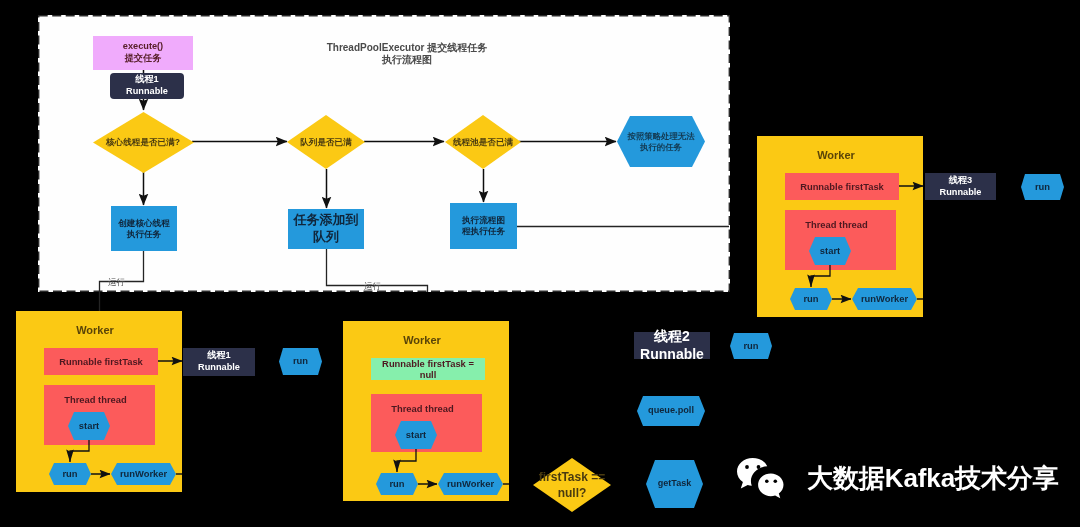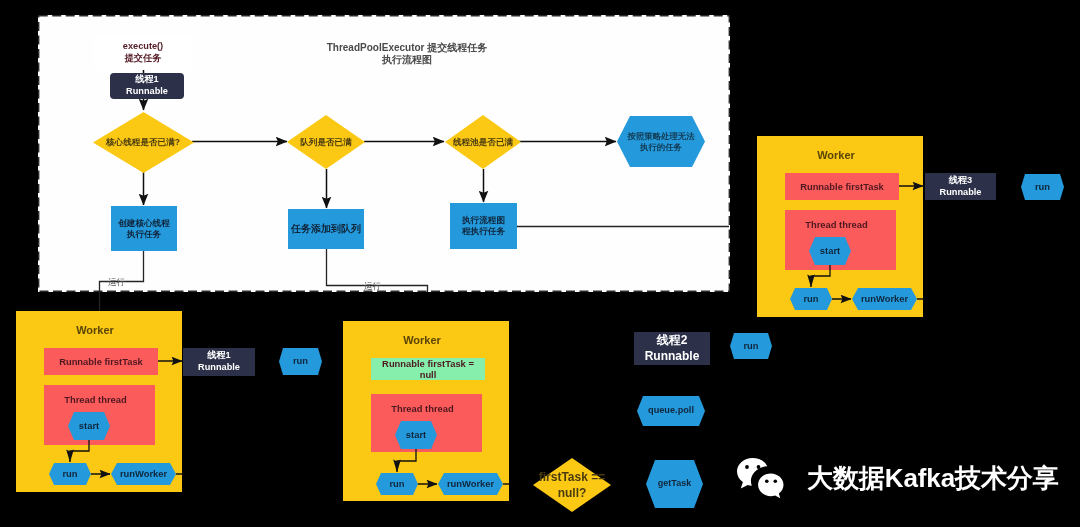--- a/index.html
+++ b/index.html
@@ -52,21 +52,21 @@
       <line x1="519" y1="141.5" x2="616" y2="141.5" stroke="#0d0d0d" stroke-width="1.5" marker-end="url(#ah)"></line>
       <line x1="143.5" y1="171" x2="143.5" y2="205" stroke="#0d0d0d" stroke-width="1.5" marker-end="url(#ah)"></line>
       <line x1="326.5" y1="169" x2="326.5" y2="208" stroke="#0d0d0d" stroke-width="1.5" marker-end="url(#ah)"></line>
       <line x1="483.5" y1="169" x2="483.5" y2="202" stroke="#0d0d0d" stroke-width="1.5" marker-end="url(#ah)"></line>
       <path d="M143.5,251 L143.5,281.5 L99.5,281.5 L99.5,312" fill="none" stroke="#242424" stroke-width="1.3"></path>
       <path d="M326.5,249 L326.5,285.5 L427.5,285.5 L427.5,292" fill="none" stroke="#242424" stroke-width="1.3"></path>
       <path d="M517,226.5 L729,226.5" fill="none" stroke="#242424" stroke-width="1.3"></path>
     </svg>
 <div class="elabel" style="left:108px;top:277px;width:28px;">运行</div>
 <div class="elabel" style="left:364px;top:281px;width:28px;">运行</div>
-<div class="node" style="left:93px;top:36px;width:100px;height:34px;background:#ffffff;color:#58202A;font-size:9.2px;line-height:1.28;padding:0 0px;">
+<div class="node" style="left:93px;top:36px;width:100px;height:34px;background:#f0abfc;color:#58202A;font-size:9.2px;line-height:1.28;padding:0 0px;">
       <div><span>execute()</span><br><span>提交任务</span></div>
     </div>
 <div class="node rrect" style="left:110px;top:73px;width:74px;height:26px;background:#2C3049;color:#FFFFFF;font-size:9.2px;line-height:1.26;padding:0 0px;">
       <div><span>线程1</span><br><span>Runnable</span></div>
     </div>
 <div class="svgnode" style="left:92.5px;top:111.5px;width:101px;height:61px;"><svg width="101" height="61" viewBox="0 0 101 61">
         <polygon points="50.5,0 101,30.5 50.5,61 0,30.5" fill="#FBC914"></polygon>
       </svg><div class="lbl" style="color:#4A3B10;font-size:8.6px;line-height:1.25;">
         <div style="width:99px"><span>核心线程是否已满?</span></div>
       </div></div>
@@ -81,21 +81,21 @@
         <div style="width:78px"><span>队列是否已满</span></div>
       </div></div>
 <div class="svgnode" style="left:617px;top:116px;width:88px;height:51px;"><svg width="88" height="51" viewBox="0 0 88 51">
         <polygon points="13,0 75,0 88,25.5 75,51 13,51 0,25.5" fill="#2499DC"></polygon>
       </svg><div class="lbl" style="color:#133A52;font-size:8.4px;line-height:1.3;">
         <div><span>按照策略处理无法</span><br><span>执行的任务</span></div>
       </div></div>
 <div class="node" style="left:111px;top:206px;width:66px;height:45px;background:#2499DC;color:#10263B;font-size:8.6px;line-height:1.28;padding:0 0px;">
       <div><span>创建核心线程</span><br><span>执行任务</span></div>
     </div>
-<div class="node" style="left:288px;top:209px;width:76px;height:40px;background:#2499DC;color:#10263B;font-size:10px;line-height:1.28;padding:0 0px;">
+<div class="node" style="left:288px;top:209px;width:76px;height:40px;background:#2499DC;color:#10263B;font-size:13px;line-height:1.28;padding:0 0px;">
       <div><span>任务添加到队列</span></div>
     </div>
 <div class="node" style="left:450px;top:203px;width:67px;height:46px;background:#2499DC;color:#10263B;font-size:8.6px;line-height:1.28;padding:0 0px;">
       <div><span>执行流程图</span><br><span>程执行任务</span></div>
     </div>
 <div class="worker" style="left:16px;top:311px;width:166px;height:181px;background:#FBC914;"></div>
 <div class="worker-title" style="left:12px;top:324px;width:166px;color:#5A4408;">Worker</div>
 <div class="node" style="left:44px;top:348px;width:114px;height:27px;background:#FC5B5B;color:#4D1820;font-size:9.4px;line-height:1.22;padding:0 2px;">
       <div><span>Runnable firstTask</span></div>
     </div>
@@ -185,21 +185,21 @@
       <line x1="917" y1="299.0" x2="923" y2="299.0" stroke="#141414" stroke-width="1.5"></line>
     </svg>
 <div class="node" style="left:183px;top:348px;width:72px;height:28px;background:#2C3049;color:#FFFFFF;font-size:9.2px;line-height:1.26;padding:0 0px;">
       <div><span>线程1</span><br><span>Runnable</span></div>
     </div>
 <div class="svgnode" style="left:279px;top:348px;width:43px;height:27px;"><svg width="43" height="27" viewBox="0 0 43 27">
         <polygon points="4,0 39,0 43,13.5 39,27 4,27 0,13.5" fill="#2499DC"></polygon>
       </svg><div class="lbl" style="color:#10263B;font-size:9.4px;line-height:1.3;">
         <div><span>run</span></div>
       </div></div>
-<div class="node" style="left:634px;top:332px;width:76px;height:33px;background:#2C3049;color:#FFFFFF;font-size:12px;line-height:1.26;padding:0 0px;">
+<div class="node" style="left:634px;top:332px;width:76px;height:27px;background:#2C3049;color:#FFFFFF;font-size:14px;line-height:1.26;padding:0 0px;">
       <div><span>线程2</span><br><span>Runnable</span></div>
     </div>
 <div class="svgnode" style="left:730px;top:333px;width:42px;height:26px;"><svg width="42" height="26" viewBox="0 0 42 26">
         <polygon points="4,0 38,0 42,13.0 38,26 4,26 0,13.0" fill="#2499DC"></polygon>
       </svg><div class="lbl" style="color:#10263B;font-size:9.4px;line-height:1.3;">
         <div><span>run</span></div>
       </div></div>
 <div class="node" style="left:925px;top:173px;width:71px;height:27px;background:#2C3049;color:#FFFFFF;font-size:9.2px;line-height:1.26;padding:0 0px;">
       <div><span>线程3</span><br><span>Runnable</span></div>
     </div>

